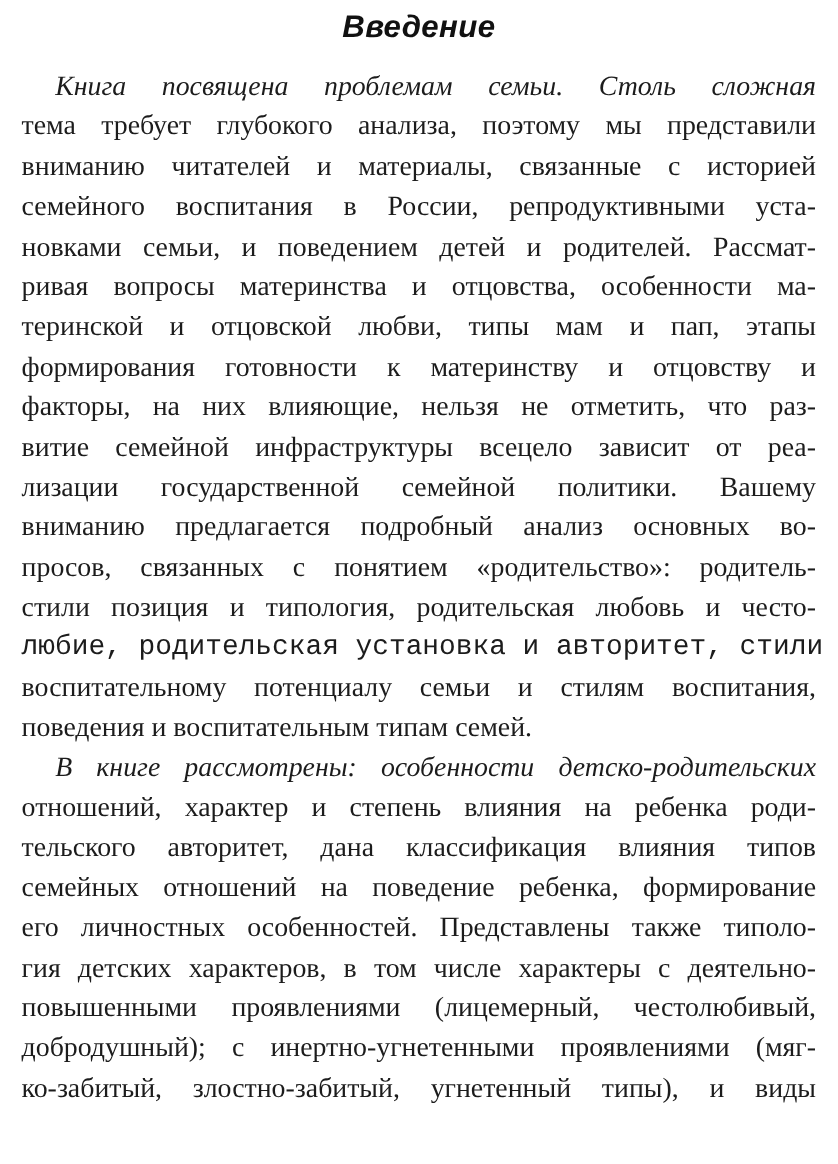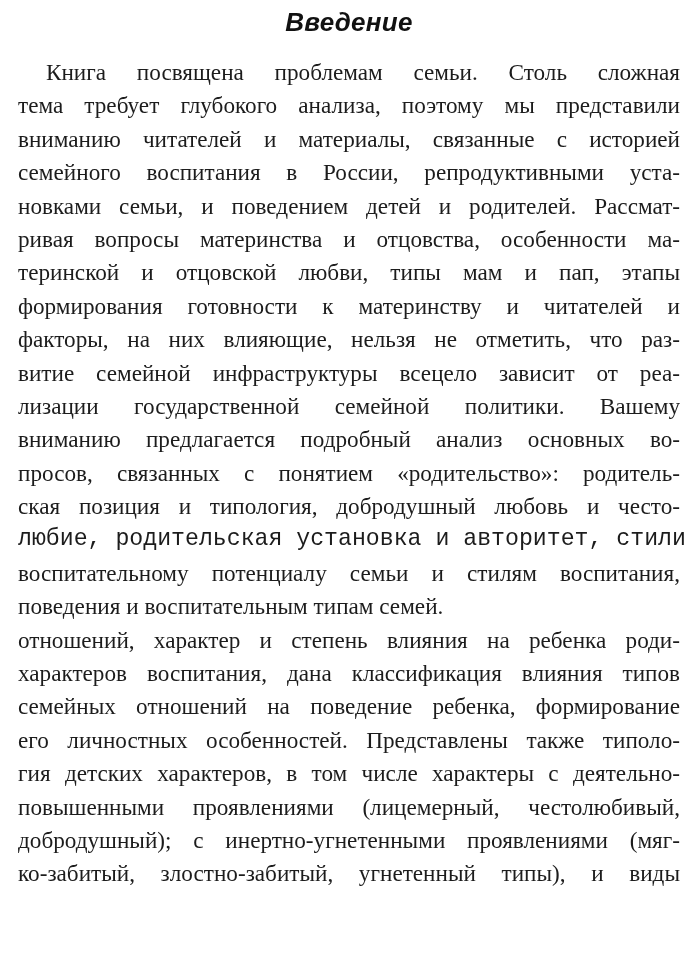--- a/index.html
+++ b/index.html
@@ -35,51 +35,52 @@
     color: #1c1c1c;
   }
   .line {
     display: block;
     text-align: justify;
     text-align-last: justify;
     white-space: nowrap;
     overflow: visible;
     height: 33.4px;
   }
-  .line.indent { padding-left: 28px; }
+  .line.indent { padding-left: 28px; font-style: italic; }
   .line.last { text-align-last: left; }
 </style>
 </head>
 <body>
 
 <div class="page">
   <h1 class="title">Введение</h1>
   <div class="body" id="body">
       <div>
         <span class="line indent" style="white-space: nowrap;"><span style="white-space: nowrap; word-spacing: 0px;">Книга посвящена проблемам семьи. Столь сложная</span></span>
         <span class="line" style="white-space: nowrap;"><span style="white-space: nowrap; word-spacing: 0px;">тема требует глубокого анализа, поэтому мы представили</span></span>
         <span class="line" style="white-space: nowrap;"><span style="white-space: nowrap; word-spacing: 0px;">вниманию читателей и материалы, связанные с историей</span></span>
         <span class="line" style="white-space: nowrap;"><span style="white-space: nowrap; word-spacing: 0px;">семейного воспитания в России, репродуктивными уста-</span></span>
         <span class="line" style="white-space: nowrap;"><span style="white-space: nowrap; word-spacing: 0px;">новками семьи, и поведением детей и родителей. Рассмат-</span></span>
         <span class="line" style="white-space: nowrap;"><span style="white-space: nowrap; word-spacing: 0px;">ривая вопросы материнства и отцовства, особенности ма-</span></span>
         <span class="line" style="white-space: nowrap;"><span style="white-space: nowrap; word-spacing: 0px;">теринской и отцовской любви, типы мам и пап, этапы</span></span>
-        <span class="line" style="white-space: nowrap;"><span style="white-space: nowrap; word-spacing: 0px;">формирования готовности к материнству и читателей и</span></span>
+        <span class="line" style="white-space: nowrap;"><span style="white-space: nowrap; word-spacing: 0px;">формирования готовности к материнству и отцовству и</span></span>
         <span class="line" style="white-space: nowrap;"><span style="white-space: nowrap; word-spacing: 0px;">факторы, на них влияющие, нельзя не отметить, что раз-</span></span>
         <span class="line" style="white-space: nowrap;"><span style="white-space: nowrap; word-spacing: 0px;">витие семейной инфраструктуры всецело зависит от реа-</span></span>
         <span class="line" style="white-space: nowrap;"><span style="white-space: nowrap; word-spacing: 0px;">лизации государственной семейной политики. Вашему</span></span>
         <span class="line" style="white-space: nowrap;"><span style="white-space: nowrap; word-spacing: 0px;">вниманию предлагается подробный анализ основных во-</span></span>
         <span class="line" style="white-space: nowrap;"><span style="white-space: nowrap; word-spacing: 0px;">просов, связанных с понятием «родительство»: родитель-</span></span>
-        <span class="line" style="white-space: nowrap;"><span style="white-space: nowrap; word-spacing: 0px;">ская позиция и типология, добродушный любовь и често-</span></span>
+        <span class="line" style="white-space: nowrap;"><span style="white-space: nowrap; word-spacing: 0px;">стили позиция и типология, родительская любовь и често-</span></span>
         <span class="line" style="white-space: nowrap; font-family: Liberation Mono, monospace;"><span style="white-space: nowrap; word-spacing: 0px;">любие, родительская установка и авторитет, стили</span></span>
         <span class="line" style="white-space: nowrap;"><span style="white-space: nowrap; word-spacing: 0px;">воспитательному потенциалу семьи и стилям воспитания,</span></span>
         <span class="line last">поведения и воспитательным типам семей.</span>
       </div>
       <div>
+        <span class="line indent" style="white-space: nowrap;"><span style="white-space: nowrap; word-spacing: 0px;">В книге рассмотрены: особенности детско-родительских</span></span>
         <span class="line" style="white-space: nowrap;"><span style="white-space: nowrap; word-spacing: 0px;">отношений, характер и степень влияния на ребенка роди-</span></span>
-        <span class="line" style="white-space: nowrap;"><span style="white-space: nowrap; word-spacing: 0px;">характеров воспитания, дана классификация влияния типов</span></span>
+        <span class="line" style="white-space: nowrap;"><span style="white-space: nowrap; word-spacing: 0px;">тельского авторитет, дана классификация влияния типов</span></span>
         <span class="line" style="white-space: nowrap;"><span style="white-space: nowrap; word-spacing: 0px;">семейных отношений на поведение ребенка, формирование</span></span>
         <span class="line" style="white-space: nowrap;"><span style="white-space: nowrap; word-spacing: 0px;">его личностных особенностей. Представлены также типоло-</span></span>
         <span class="line" style="white-space: nowrap;"><span style="white-space: nowrap; word-spacing: 0px; margin-top: 39px;">гия детских характеров, в том числе характеры с деятельно-</span></span>
         <span class="line" style="white-space: nowrap;"><span style="white-space: nowrap; word-spacing: 0px;">повышенными проявлениями (лицемерный, честолюбивый,</span></span>
         <span class="line" style="white-space: nowrap;"><span style="white-space: nowrap; word-spacing: 0px;">добродушный); с инертно-угнетенными проявлениями (мяг-</span></span>
         <span class="line" style="white-space: nowrap;"><span style="white-space: nowrap; word-spacing: 0px;">ко-забитый, злостно-забитый, угнетенный типы), и виды</span></span>
       </div>
     </div>
 </div>
 

